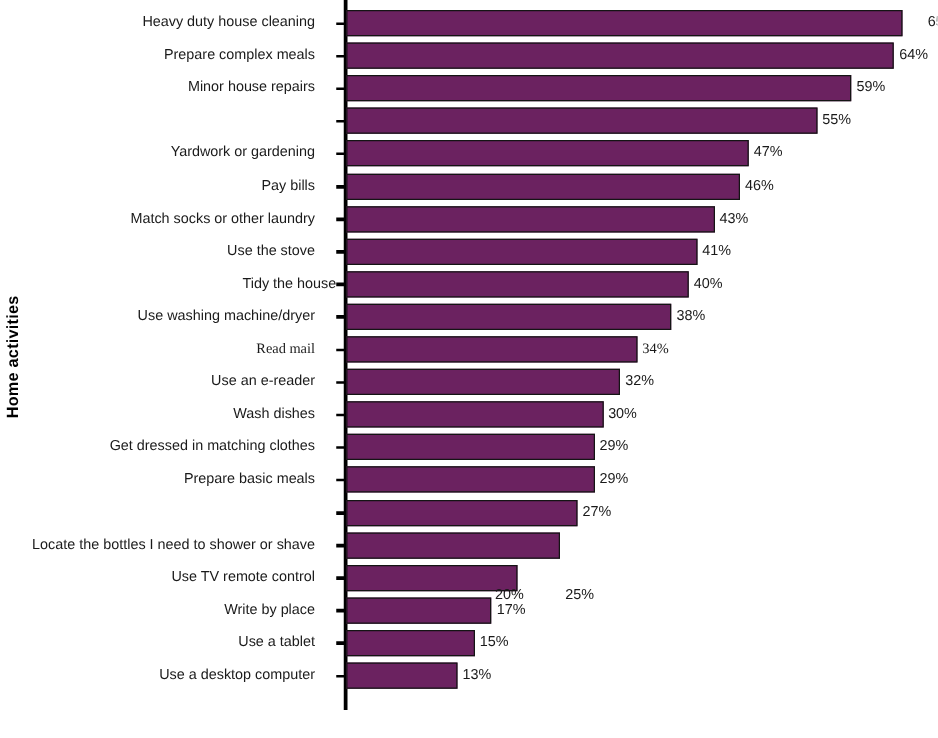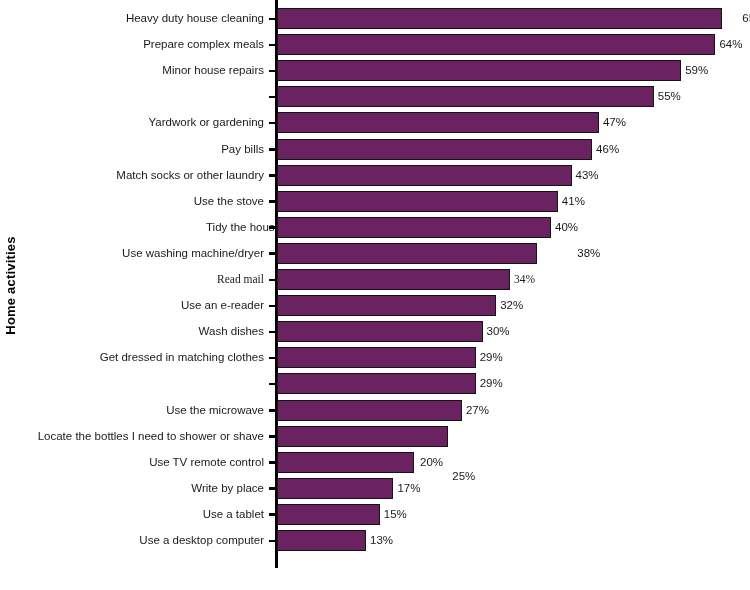--- a/index.html
+++ b/index.html
@@ -60,21 +60,21 @@
 
   
   .bar-row {
     position: absolute;
     left: 0px;
     height: 21px;
     width: 750px;
   }
   .cat-label {
     position: absolute;
-    right: 486px;           
+    right: 498px;           
     top: 0px;
     height: 21px;
     line-height: 21px;
     font-size: 11.5px;
     white-space: nowrap;
     color: #1a1a1a;
   }
   .tick-mark {
     position: absolute;
     left: 269px;
@@ -177,21 +177,21 @@
         <div class="bar-row" style="top: 216.8px; padding-left: 17px;">
           <div class="cat-label">Tidy the house</div>
           <div class="tick-mark"></div>
           <div class="bar" style="width: 274px;"></div>
           <div class="bar-value" style="left: 555px;">40%</div>
         </div>
         <div class="bar-row" style="top: 242.9px;">
           <div class="cat-label">Use washing machine/dryer</div>
           <div class="tick-mark"></div>
           <div class="bar" style="width: 260.3px;"></div>
-          <div class="bar-value" style="left: 541.3px; margin-left: 36px;">38%</div>
+          <div class="bar-value" style="left: 541.3px;">38%</div>
         </div>
         <div class="bar-row" style="top: 269px; font-family: Liberation Serif, serif;">
           <div class="cat-label">Read mail</div>
           <div class="tick-mark"></div>
           <div class="bar" style="width: 232.9px;"></div>
           <div class="bar-value" style="left: 513.9px;">34%</div>
         </div>
         <div class="bar-row" style="top: 295.1px;">
           <div class="cat-label">Use an e-reader</div>
           <div class="tick-mark"></div>
@@ -204,41 +204,41 @@
           <div class="bar" style="width: 205.5px;"></div>
           <div class="bar-value" style="left: 486.5px;">30%</div>
         </div>
         <div class="bar-row" style="top: 347.3px;">
           <div class="cat-label">Get dressed in matching clothes</div>
           <div class="tick-mark"></div>
           <div class="bar" style="width: 198.65px;"></div>
           <div class="bar-value" style="left: 479.65px;">29%</div>
         </div>
         <div class="bar-row" style="top: 373.4px;">
+          <div class="cat-label">Prepare basic meals</div>
           <div class="tick-mark"></div>
           <div class="bar" style="width: 198.65px;"></div>
           <div class="bar-value" style="left: 479.65px;">29%</div>
         </div>
         <div class="bar-row" style="top: 399.5px;">
-          <div class="cat-label">Use the microwave</div>
           <div class="tick-mark"></div>
           <div class="bar" style="width: 184.95px;"></div>
           <div class="bar-value" style="left: 465.95px;">27%</div>
         </div>
         <div class="bar-row" style="top: 425.6px;">
           <div class="cat-label">Locate the bottles I need to shower or shave</div>
           <div class="tick-mark"></div>
           <div class="bar" style="width: 171.25px;"></div>
           <div class="bar-value" style="left: 452.25px; margin-top: 40px;">25%</div>
         </div>
         <div class="bar-row" style="top: 451.7px;">
           <div class="cat-label">Use TV remote control</div>
           <div class="tick-mark"></div>
           <div class="bar" style="width: 137px;"></div>
-          <div class="bar-value" style="left: 420px;">20%</div>
+          <div class="bar-value" style="left: 396px; margin-top: 14px;">20%</div>
         </div>
         <div class="bar-row" style="top: 477.8px;">
           <div class="cat-label">Write by place</div>
           <div class="tick-mark"></div>
           <div class="bar" style="width: 116.45px;"></div>
           <div class="bar-value" style="left: 397.45px;">17%</div>
         </div>
         <div class="bar-row" style="top: 503.9px;">
           <div class="cat-label">Use a tablet</div>
           <div class="tick-mark"></div>

